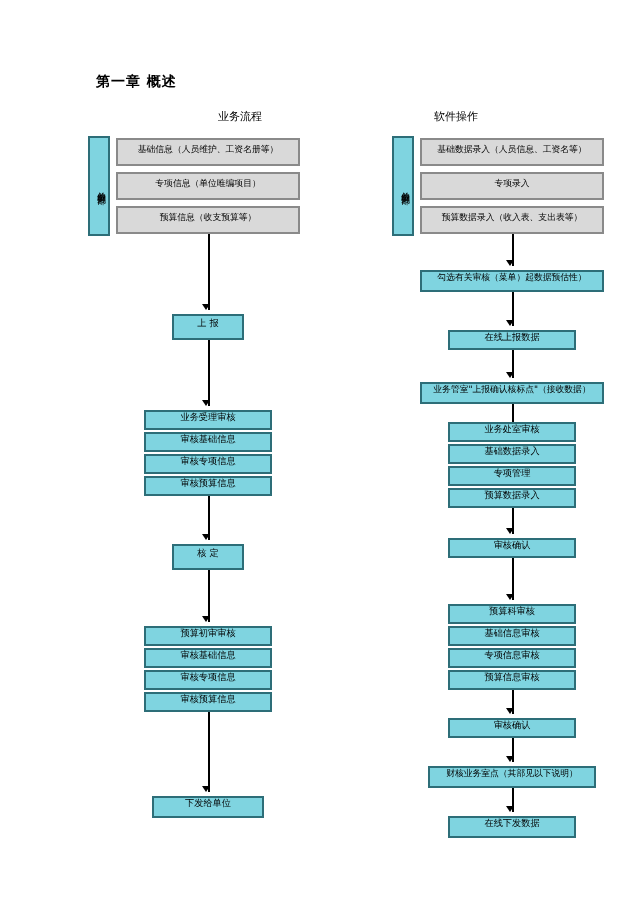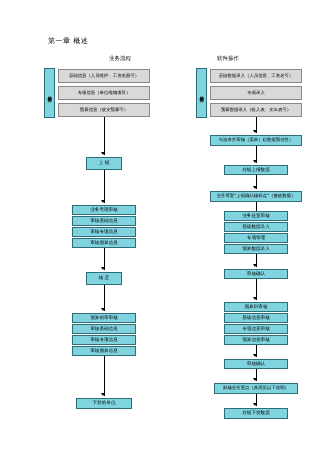--- a/index.html
+++ b/index.html
@@ -12,20 +12,21 @@
   }
   #page{position:relative;width:320px;height:453px;}
 
   .title{
     position:absolute;
     left:48px;top:36px;
     font-size:7px;
     color:#000;
     letter-spacing:0.5px;
     white-space:nowrap;
+    font-weight:bold;
   }
 
   .colhead{
     position:absolute;
     font-size:5.5px;
     color:#000;
     text-align:center;
     white-space:nowrap;
   }
 

